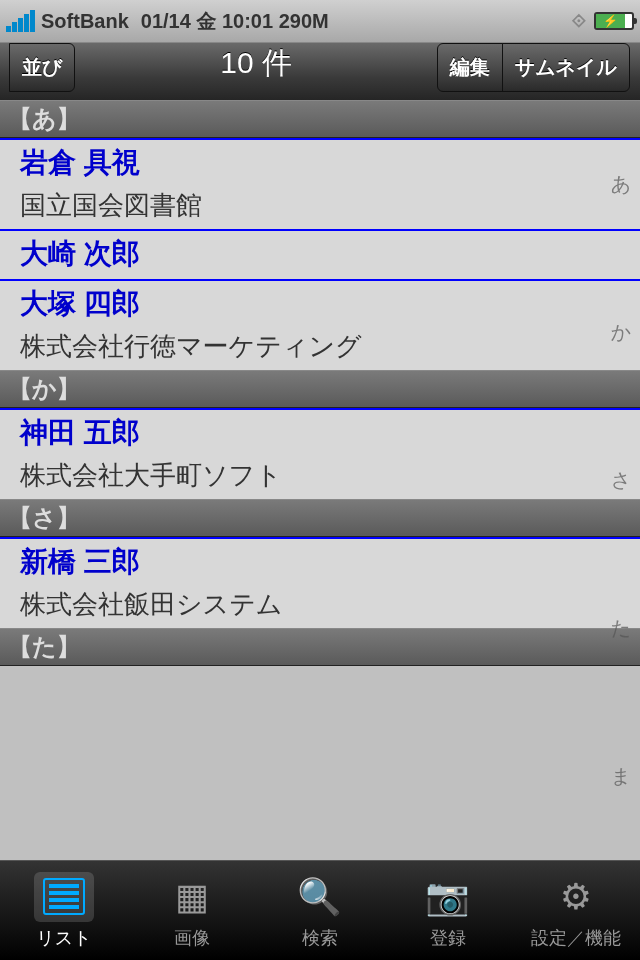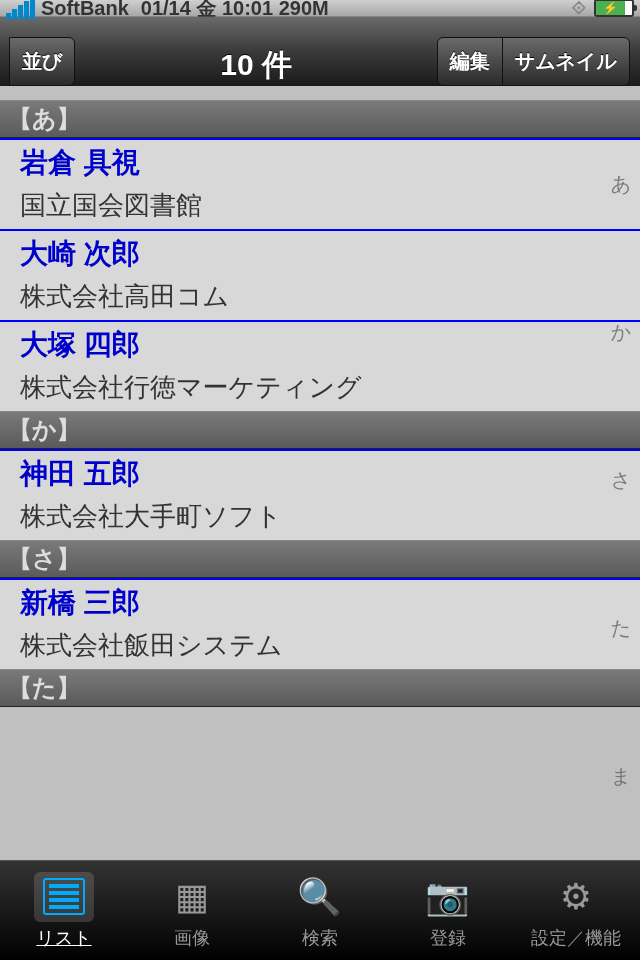--- a/index.html
+++ b/index.html
@@ -5,21 +5,21 @@
 * { margin: 0; padding: 0; box-sizing: border-box; }
 body {
   width: 640px;
   height: 960px;
   font-family: "Helvetica Neue", Arial, sans-serif;
   background: #c0c0c0;
   overflow: hidden;
   position: relative;
 }
 .status-bar {
-  height: 16px;
+  height: 42px;
   background: linear-gradient(#d0d0d0, #a8a8a8);
   display: flex;
   align-items: center;
   padding: 8px 6px;
   font-size: 20px;
   font-weight: bold;
   color: #333;
 }
 .signal-bars { display: inline-flex; align-items: flex-end; gap: 1px; margin-right: 6px; }
 .signal-bars span { width: 5px; background: #0088cc; display: inline-block; }
@@ -39,37 +39,37 @@
 }
 .battery-fill {
   height: 100%; width: 80%; background: #4caf50;
   display: flex; align-items: center; justify-content: center;
 }
 .bolt { color: #222; font-size: 12px; }
 
 .nav-bar {
   height: 70px;
   background: linear-gradient(#6a6a6a, #3a3a3a 50%, #1a1a1a);
-  display: flex; align-items: flex-end; padding: 0 10px;
+  display: flex; align-items: flex-start; padding: 0 10px;
   border-top: 1px solid #888;
 }
 .nav-btn {
   background: linear-gradient(#6a6a6a, #2a2a2a);
   border: 1px solid #111;
   border-radius: 6px;
   color: #fff; font-size: 20px; font-weight: bold;
   padding: 10px 12px;
   text-shadow: 0 -1px 0 #000;
 }
 .nav-btn-group { display: flex; }
 .nav-btn-group .nav-btn:first-child { border-radius: 6px 0 0 6px; }
 .nav-btn-group .nav-btn:last-child { border-radius: 0 6px 6px 0; margin-left: -1px; }
 .nav-title {
   flex: 1; text-align: center; color: #fff; font-size: 30px;
-  font-weight: bold; text-shadow: 0 -1px 0 #000;
+  font-weight: normal; text-shadow: 0 -1px 0 #000;
 }
 
 .list-area {
   position: absolute; top: 100px; bottom: 100px; left: 0; right: 0;
   overflow: hidden; background: #c0c0c0;
 }
 .section-header {
   background: linear-gradient(#7a7a7a, #5a5a5a);
   color: #ddd; font-size: 24px; font-weight: bold;
   padding: 2px 8px;
@@ -95,21 +95,21 @@
 .tab-bar {
   position: absolute; bottom: 0; left: 0; right: 0; height: 100px;
   background: linear-gradient(#333, #000);
   display: flex; border-top: 1px solid #555;
 }
 .tab-item {
   flex: 1; display: flex; flex-direction: column;
   align-items: center; justify-content: center;
   color: #999; font-size: 18px; gap: 4px;
 }
-.tab-item.active { color: #fff; text-decoration: underline; }
+.tab-item.active { color: #fff; }
 .tab-item.active .tab-icon-box {
   background: rgba(255,255,255,0.15); border-radius: 6px;
 }
 .tab-icon-box {
   width: 60px; height: 50px; display: flex;
   align-items: center; justify-content: center;
 }
 .tab-icon { font-size: 36px; }
 .tab-item.active .list-icon-lines span { background: #0af; }
 .list-icon-lines {
@@ -156,21 +156,20 @@
 </div>
 
 <div class="list-area" id="list-area">
     <div class="section-header">【あ】</div>
     <div class="list-row">
       <div class="row-name">岩倉 具視</div>
       <div class="row-org">国立国会図書館</div>
     </div>
     <div class="list-row">
       <div class="row-name">大崎 次郎</div>
-      <div class="row-org">株式会社高田コム</div>
     </div>
     <div class="list-row">
       <div class="row-name">大塚 四郎</div>
       <div class="row-org">株式会社行徳マーケティング</div>
     </div>
     <div class="section-header">【か】</div>
     <div class="list-row">
       <div class="row-name">神田 五郎</div>
       <div class="row-org">株式会社大手町ソフト</div>
     </div>

